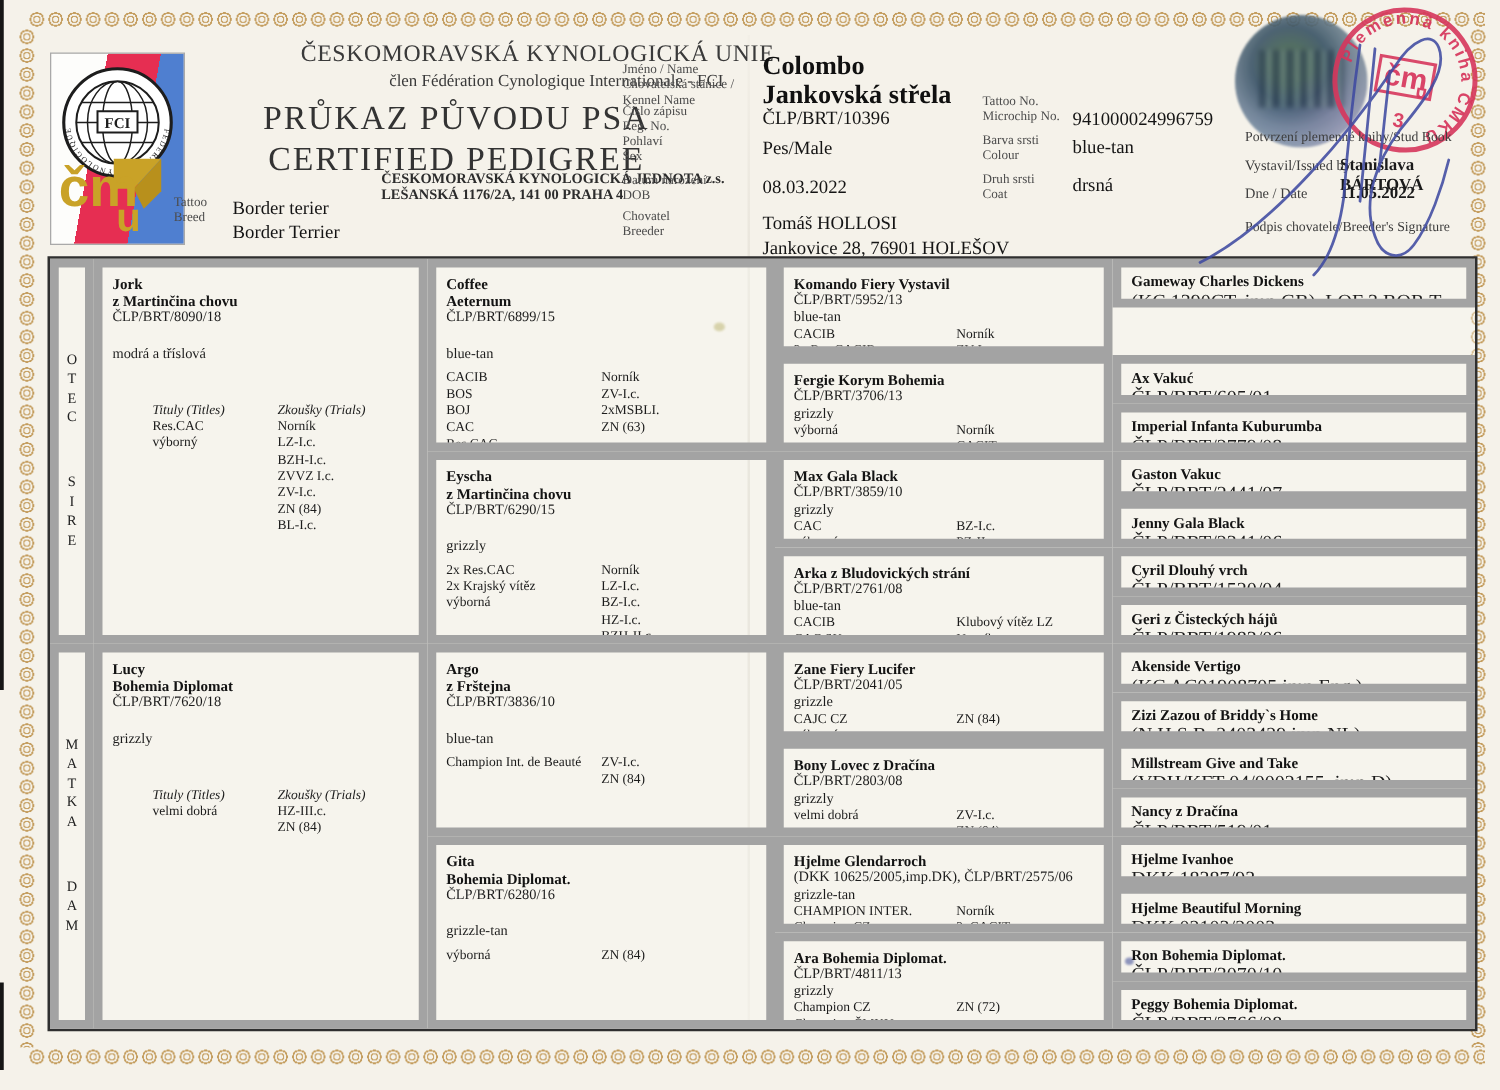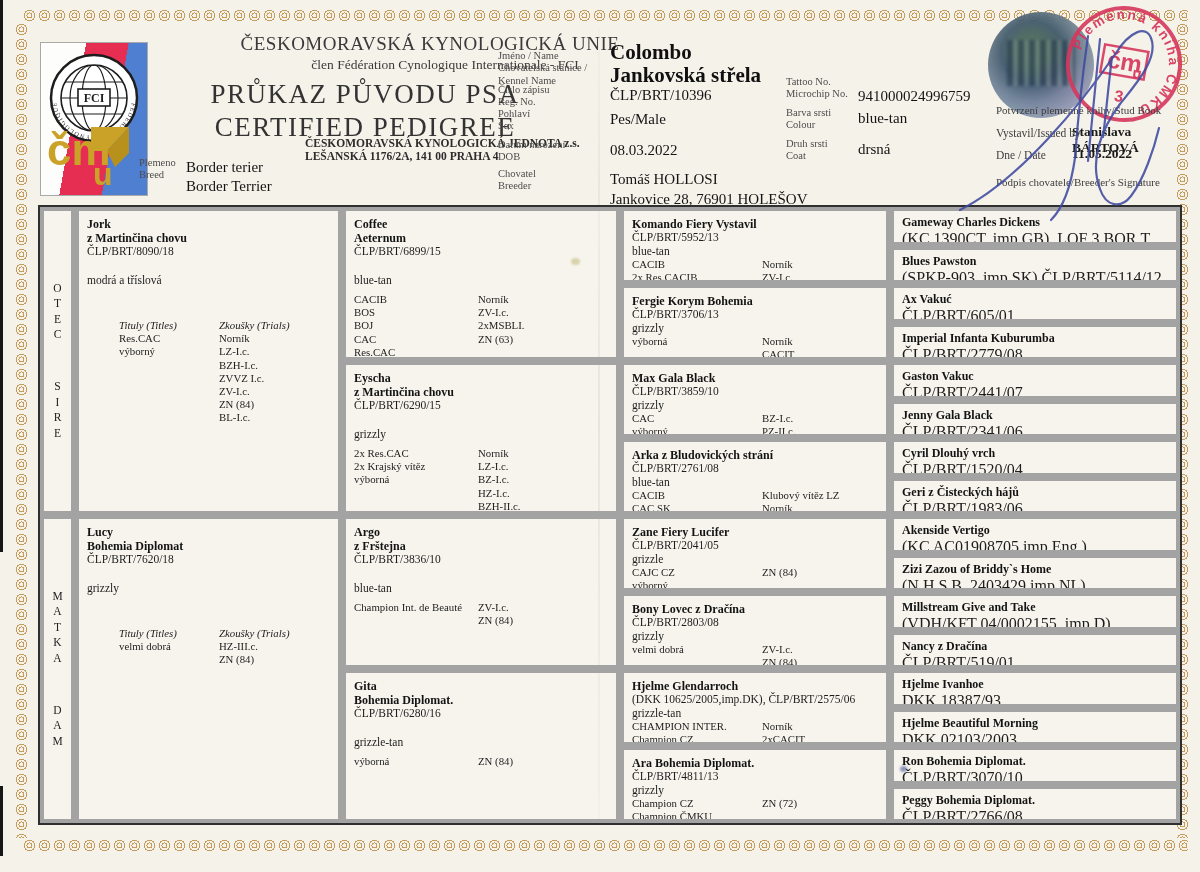--- a/index.html
+++ b/index.html
@@ -56,21 +56,21 @@
 
   .studbook-lab{font-size:11px;color:#3d3d3d;}
   .studbook-val{font-size:13.5px;font-weight:bold;color:#1a1a1a;}
 
   
   .ptable{position:absolute;left:38px;top:205px;width:1140px;height:616px;
     display:grid;border:2px solid #2f2f2f;
     grid-template-columns:35px 267px 278px 270px 1fr;
     grid-template-rows:repeat(16,1fr);
     background:rgba(250,248,243,.35);}
-  .cell{border:4px solid #a3a3a3;position:relative;overflow:hidden;}
+  .cell{border:7px solid #a3a3a3;position:relative;overflow:hidden;}
   .vcell{display:flex;flex-direction:column;justify-content:center;align-items:center;gap:36px;}
   .vtxt{font-size:11.5px;line-height:1.35;text-align:center;color:#222;}
   .head{padding:6px 8px 0 8px;}
   .nm{font-weight:bold;font-size:12px;line-height:1.18;color:#131313;}
   .rg{font-size:11.5px;line-height:1.2;color:#1c1c1c;}
   .clr{font-size:11.5px;color:#1c1c1c;}
   .g1 .clr,.g2 .clr{margin-top:15px;}
   .g3 .clr{margin-top:0;}
   .lists{position:absolute;display:flex;font-size:10.8px;line-height:1.22;color:#1c1c1c;right:4px;}
   .g1 .lists{top:108px;left:40px;}
@@ -130,21 +130,21 @@
     </svg>
   </div>
 </div>
 
 <div class="abs center union-name" style="left:150px;top:33px;width:560px;" data-bind="header.union_name">ČESKOMORAVSKÁ KYNOLOGICKÁ UNIE</div>
 <div class="abs center union-member" style="left:165px;top:57px;width:560px;" data-bind="header.union_membership">člen Fédération Cynologique Internationale - FCI</div>
 <div class="abs center doc-title" style="left:150px;top:79px;width:430px;" data-bind="header.title_cs">PRŮKAZ PŮVODU PSA</div>
 <div class="abs center doc-title" style="left:150px;top:112px;width:430px;" data-bind="header.title_en">CERTIFIED PEDIGREE</div>
 <div class="abs assoc" style="left:305px;top:137px;" data-bind="header.association_name">ČESKOMORAVSKÁ KYNOLOGICKÁ JEDNOTA z.s.</div>
 <div class="abs assoc" style="left:305px;top:150px;" data-bind="header.association_address">LEŠANSKÁ 1176/2A, 141 00 PRAHA 4</div>
-<div class="abs lab" style="left:139px;top:157px;" data-bind="header.breed_label">Plemeno
+<div class="abs lab" style="left:139px;top:157px;" data-bind="header.breed_label">Tattoo
 Breed</div>
 <div class="abs val15" style="left:186px;top:158px;line-height:1.25;" data-bind="header.breed_value">Border terier
 Border Terrier</div>
 
 <div class="abs lab" style="left:498px;top:50px;width:118px;" data-bind="dog.name_label">Jméno / Name
 Chovatelská stanice / Kennel Name</div>
 <div class="abs val-name" style="left:610px;top:40px;" data-bind="dog.name">Colombo</div>
 <div class="abs val-name" style="left:610px;top:63px;" data-bind="dog.kennel_name">Jankovská střela</div>
 
 <div class="abs lab" style="left:498px;top:84px;" data-bind="dog.reg_label">Číslo zápisu
@@ -442,24 +442,20 @@
       <div class="tcol" data-bind="pedigree.gen3.7.titles">Champion CZ
 Champion ČMKU</div>
       <div class="zcol" data-bind="pedigree.gen3.7.trials">ZN (72)</div>
     </div>
   </div>
 
   <div class="cell g4" style="grid-area:1/5/2/6;">
       <div class="nm" data-bind="pedigree.gen4.0.name">Gameway Charles Dickens</div>
       <div class="rg" data-bind="pedigree.gen4.0.reg">(KC 1390CT, imp.GB), LOF 3 BOR.T 4273/582</div>
     </div>
-  <div class="cell g4" style="grid-area:2/5/3/6;">
-      <div class="nm" data-bind="pedigree.gen4.1.name">Blues Pawston</div>
-      <div class="rg" data-bind="pedigree.gen4.1.reg">(SPKP-903, imp.SK),ČLP/BRT/5114/12</div>
-    </div>
   <div class="cell g4" style="grid-area:3/5/4/6;">
       <div class="nm" data-bind="pedigree.gen4.2.name">Ax Vakuć</div>
       <div class="rg" data-bind="pedigree.gen4.2.reg">ČLP/BRT/605/01</div>
     </div>
   <div class="cell g4" style="grid-area:4/5/5/6;">
       <div class="nm" data-bind="pedigree.gen4.3.name">Imperial Infanta Kuburumba</div>
       <div class="rg" data-bind="pedigree.gen4.3.reg">ČLP/BRT/2779/08</div>
     </div>
   <div class="cell g4" style="grid-area:5/5/6/6;">
       <div class="nm" data-bind="pedigree.gen4.4.name">Gaston Vakuc</div>

